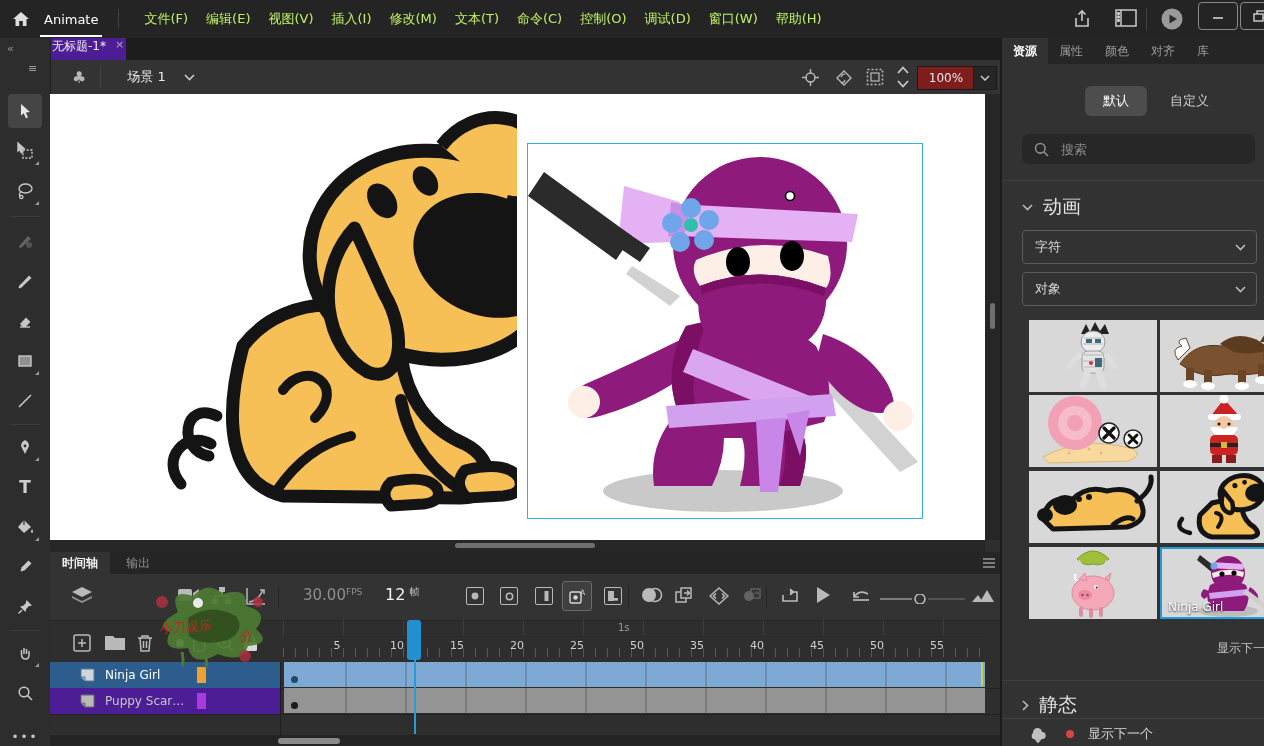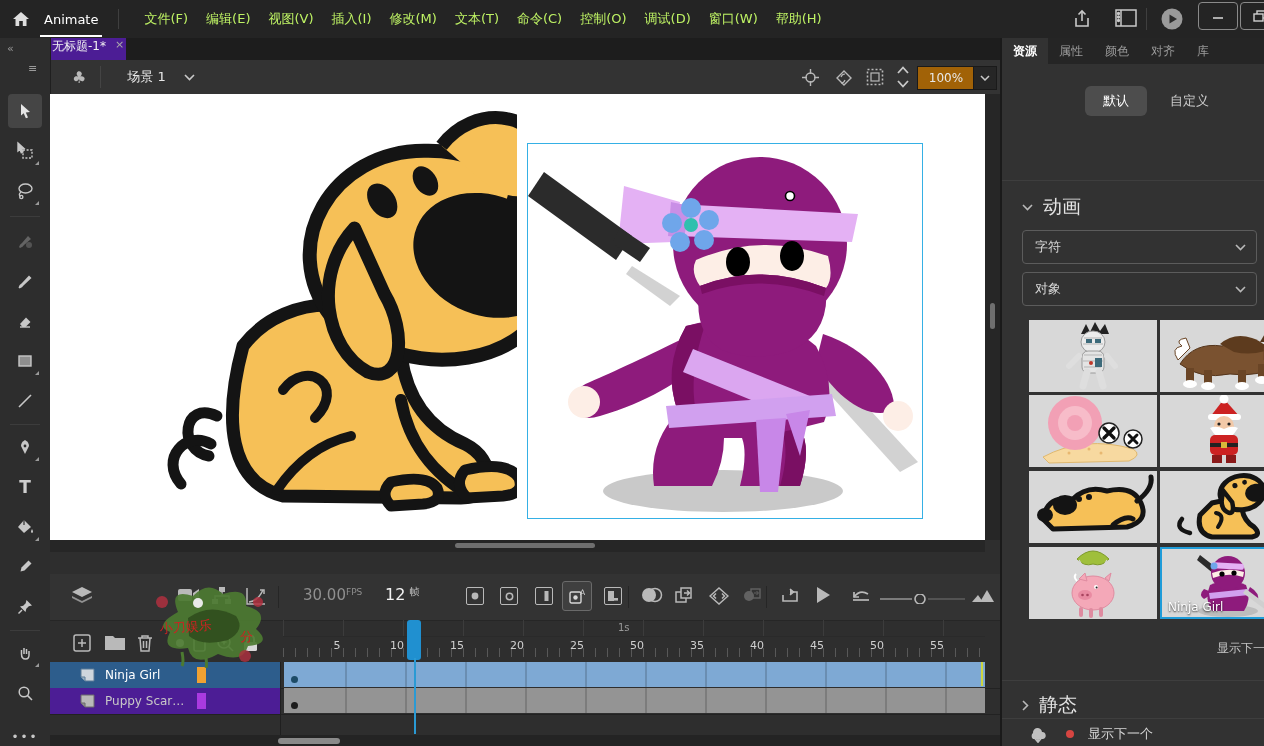--- a/index.html
+++ b/index.html
@@ -22,21 +22,21 @@
   
   .tabstrip{position:absolute;left:50px;top:38px;width:950px;height:22px;background:#1d1d1d}
   .doctab{display:inline-flex;align-items:flex-start;height:22px;padding:0 2px;background:#4c1d95;color:#f2f2f2;font-size:12px}
   .doctab .x{margin-left:9px;color:#aaa;font-size:11px}
   
   .editbar{position:absolute;left:50px;top:60px;width:950px;height:34px;background:#333;
            border-bottom:1px solid #262626;display:flex;align-items:center}
   .club{color:#b9b9b9;font-size:16px;margin:0 14px 0 22px}
   .vsep{width:1px;height:22px;background:#444;margin-right:26px}
   .scene{color:#e8e8e8;font-size:13px}
-  .zoombox{position:absolute;left:867px;top:6px;width:56px;height:22px;background:#a16207;border:1px solid #1a1a1a;
+  .zoombox{position:absolute;left:867px;top:6px;width:56px;height:22px;background:#7f1d1d;border:1px solid #1a1a1a;
            color:#e8e8e8;font-size:12px;display:flex;align-items:center;justify-content:center}
   .zoomdd{position:absolute;left:923px;top:6px;width:22px;height:22px;background:#262626;border:1px solid #1a1a1a;
           display:flex;align-items:center;justify-content:center}
   
   .leftcol{position:absolute;left:0;top:38px;width:50px;height:708px;background:#2d2d2d;border-right:1px solid #1f1f1f}
   .tool{position:absolute;left:8px;width:34px;height:34px;display:flex;align-items:center;justify-content:center;border-radius:4px}
   .tool.active{background:#454545}
   .tool.dim{opacity:.35}
   .tool.sub::after{content:"";position:absolute;right:3px;bottom:3px;border-left:4px solid transparent;border-bottom:4px solid #9a9a9a}
   .tdiv{position:absolute;left:10px;width:30px;height:1px;background:#3c3c3c}
@@ -390,20 +390,29 @@
 </div>
 
 <div class="vgutter">
     <div class="vthumb"></div>
   </div>
 <div class="hgutter">
     <div class="hthumb"></div>
   </div>
 
 <div class="tl">
+  <div class="tl-tabs">
+    <span class="tl-tab on">时间轴</span>
+    <span class="tl-tab off">输出</span>
+    <span class="abs" style="left:932px;top:5px">
+      <svg width="14" height="12" viewBox="0 0 14 12" stroke="#9a9a9a" stroke-width="1.6">
+          <path d="M1 2 H13 M1 6 H13 M1 10 H13"></path>
+        </svg>
+    </span>
+  </div>
 
   <div class="tl-ctrl">
     <span class="ci" style="left:22px">
       <svg width="20" height="18" viewBox="0 0 20 18" fill="#b9b9b9">
           <path d="M10 0 L20 5 L10 10 L0 5 Z"></path>
           <path d="M0 9 L10 14 L20 9 L20 11 L10 16 L0 11 Z" opacity=".7"></path>
         </svg>
     </span>
     <span class="ci" style="left:128px">
       <svg width="22" height="16" viewBox="0 0 22 16" fill="#b9b9b9">
@@ -650,20 +659,29 @@
     <span class="rp-tab on">资源</span>
     <span class="rp-tab">属性</span>
     <span class="rp-tab">颜色</span>
     <span class="rp-tab">对齐</span>
     <span class="rp-tab">库</span>
   </div>
 
   <div class="pill">默认</div>
   <div class="custom">自定义</div>
 
+  <div class="search">
+    <span style="margin:0 10px 0 12px">
+      <svg width="15" height="15" viewBox="0 0 15 15" fill="none" stroke="#8d8d8d" stroke-width="1.6">
+          <circle cx="6.3" cy="6.3" r="4.8"></circle>
+          <path d="M10 10 L14 14"></path>
+        </svg>
+    </span>
+    <input placeholder="搜索" style="">
+  </div>
 
   <div class="rdiv" style="top:142px"></div>
 
   <div class="sechead" style="top:156px">
     <svg width="11" height="7" viewBox="0 0 11 7" fill="none" stroke="#b9b9b9" stroke-width="1.6">
         <path d="M1 1 L5.5 5.5 L10 1"></path>
       </svg>
     <span>动画</span>
   </div>
 

